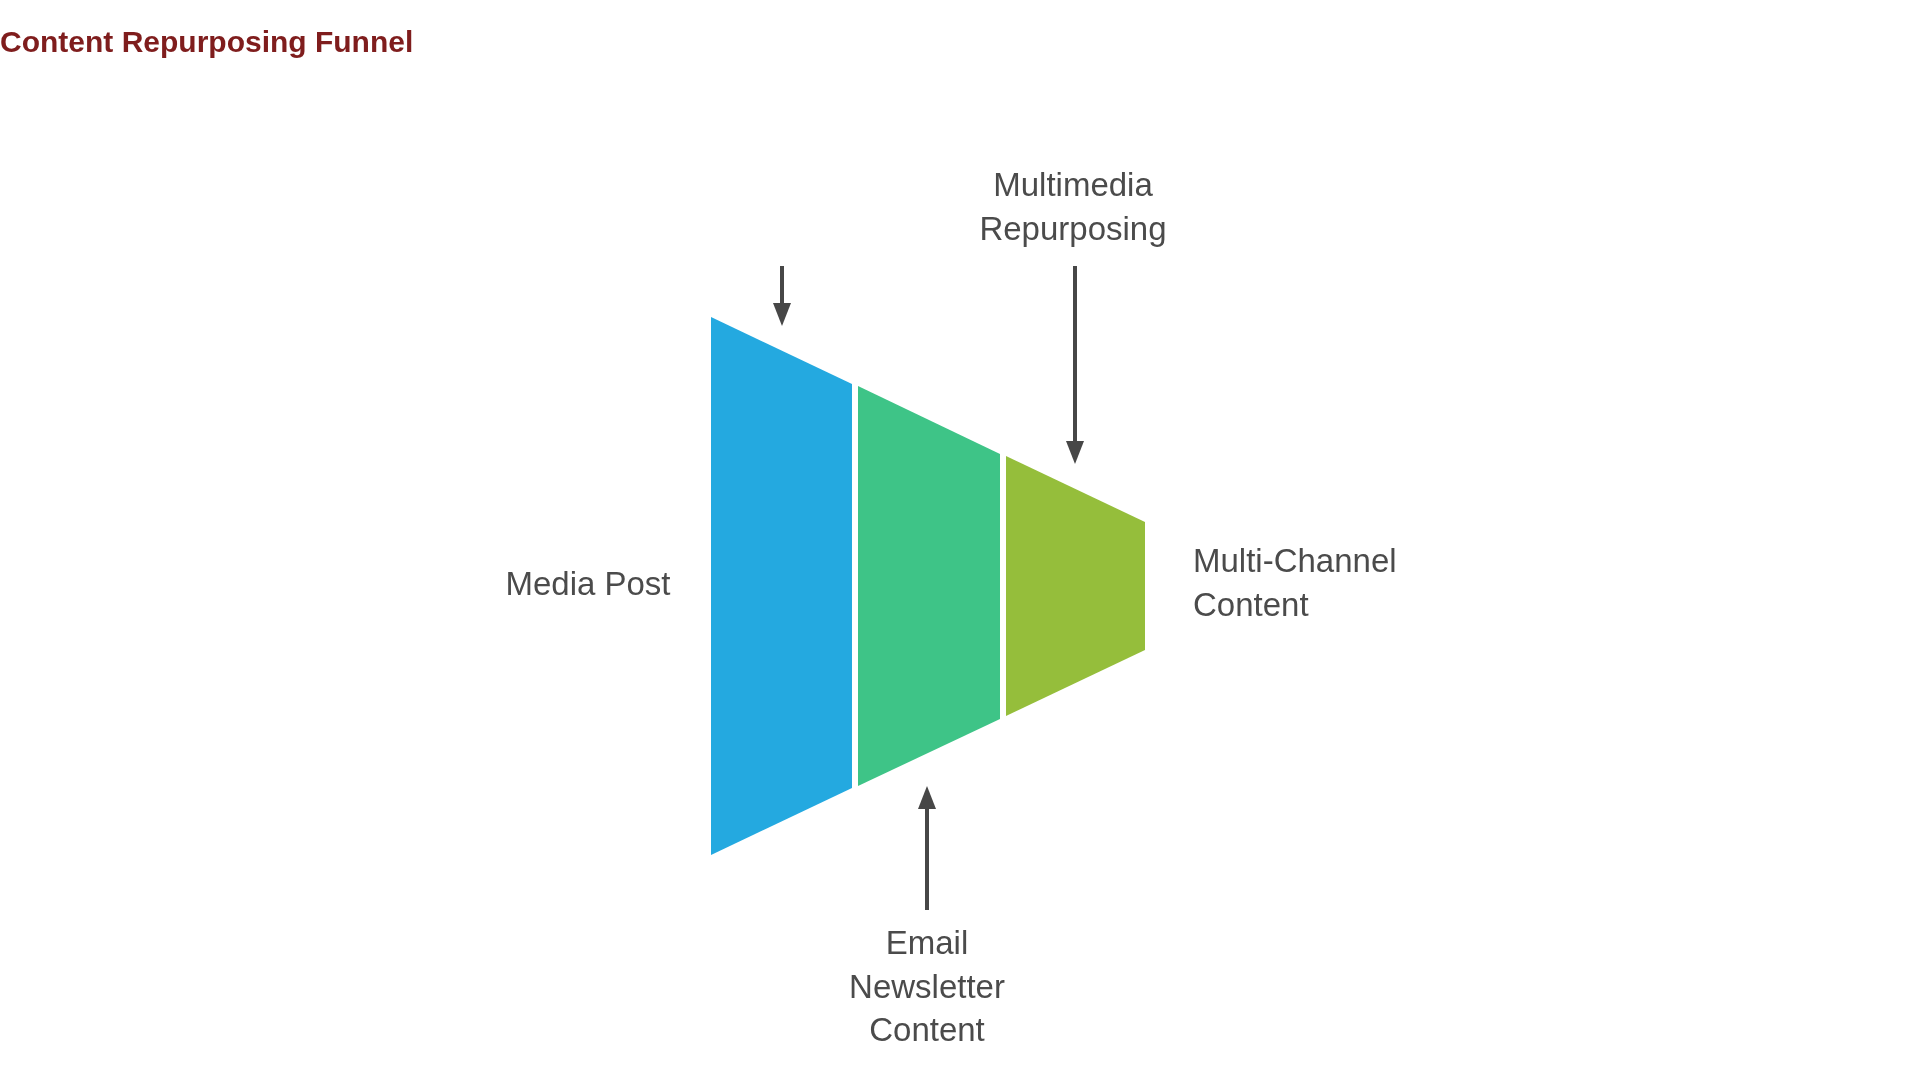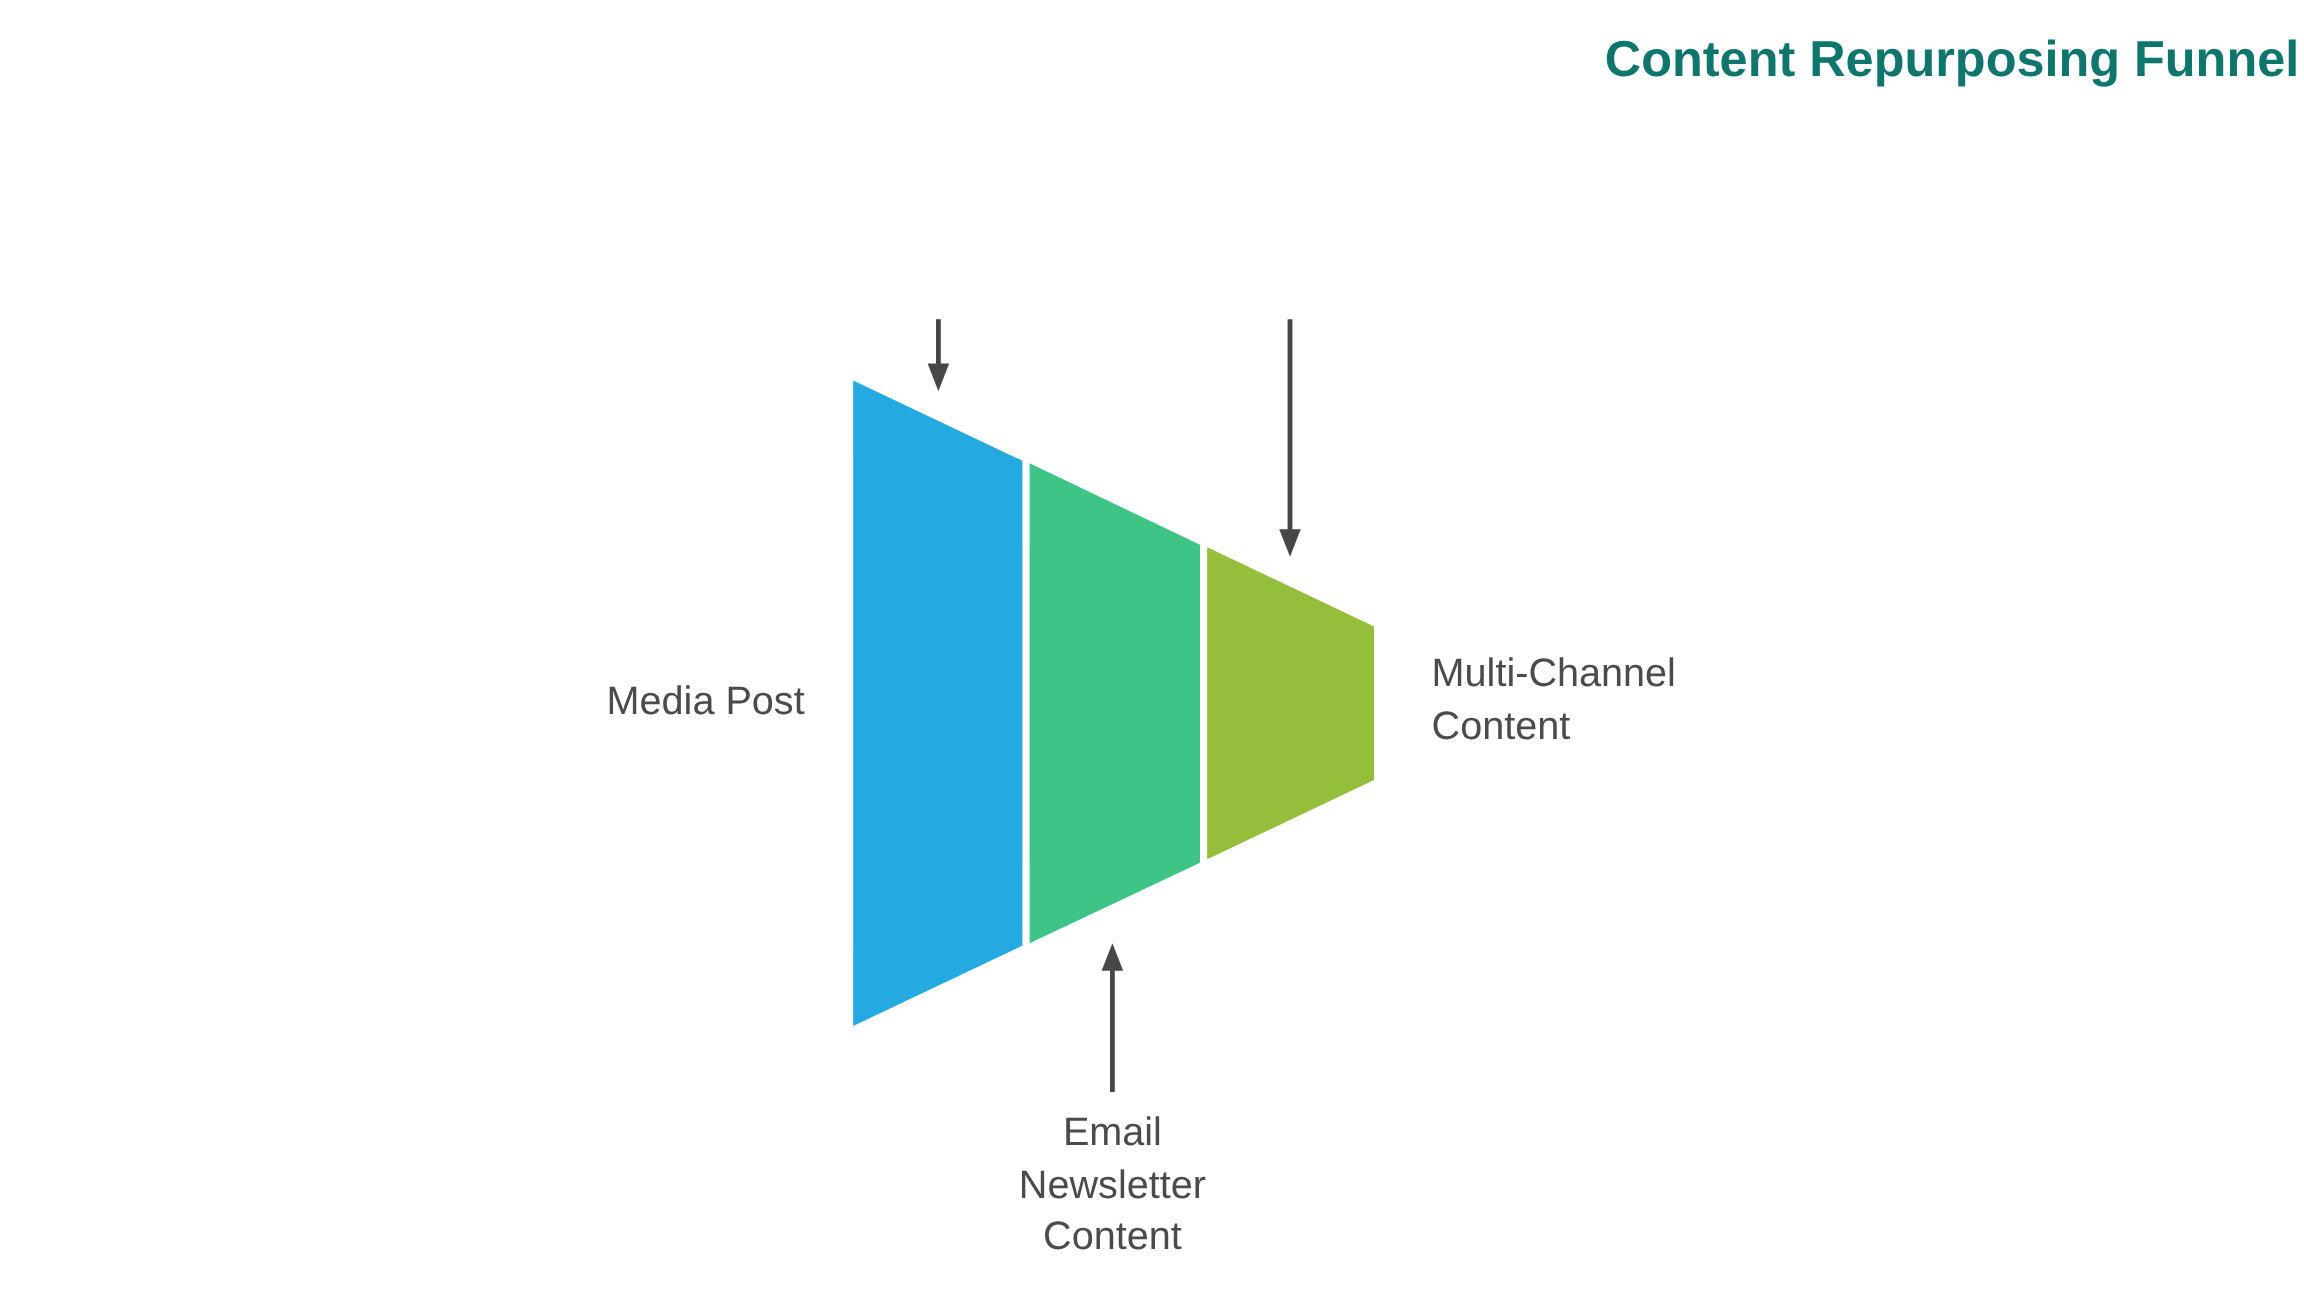--- a/index.html
+++ b/index.html
@@ -17,25 +17,25 @@
   .canvas {
     position: absolute;
     inset: 0;
   }
   .diagram-title {
     position: absolute;
     top: 24px;
     left: 0;
     width: 1916px;
     margin: 0;
-    text-align: right;
-    font-size: 42px;
+    text-align: left;
+    font-size: 30px;
     line-height: 1.2;
     font-weight: 700;
-    color: #0f766e;
+    color: #7f1d1d;
     letter-spacing: 0px;
   }
   .funnel-svg {
     position: absolute;
     top: 0;
     left: 0;
     width: 1920px;
     height: 1080px;
   }
   .label {
@@ -100,20 +100,21 @@
       <polygon points="1075,464 1066,441 1084,441" fill="#474747"></polygon>
     </g>
 
     <g>
       <line x1="927" y1="910" x2="927" y2="805" stroke-width="4" stroke="#474747"></line>
       <polygon points="927,786 918,809 936,809" fill="#474747"></polygon>
     </g>
   </svg>
 
 
+  <div class="label label-centered label-multimedia">Multimedia Repurposing</div>
 
   <div class="label label-centered label-blog">Media Post</div>
 
   <div class="label label-multichannel">Multi-Channel Content</div>
 
   <div class="label label-centered label-email">Email Newsletter Content</div>
 
 </div>
 
 </body></html>

